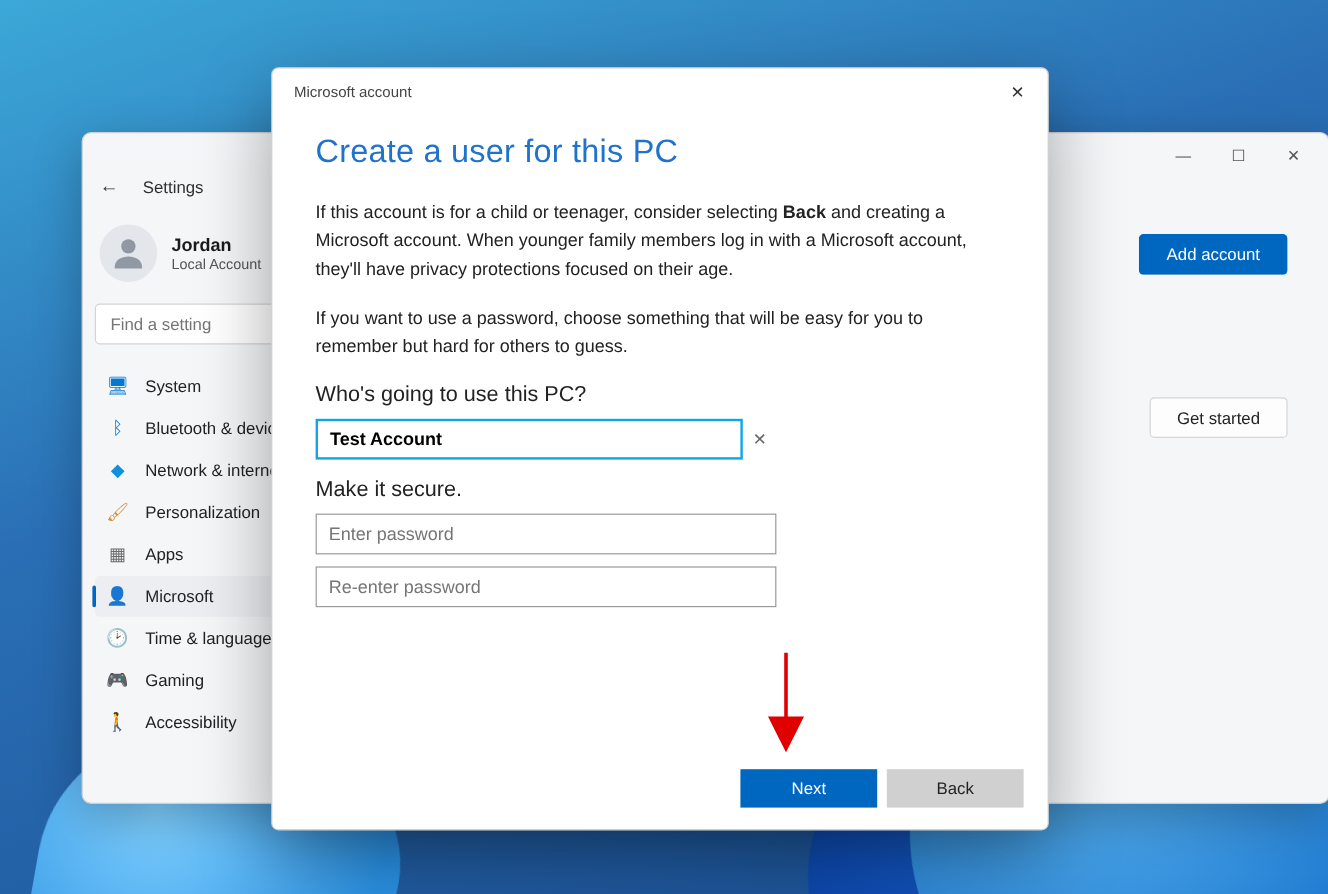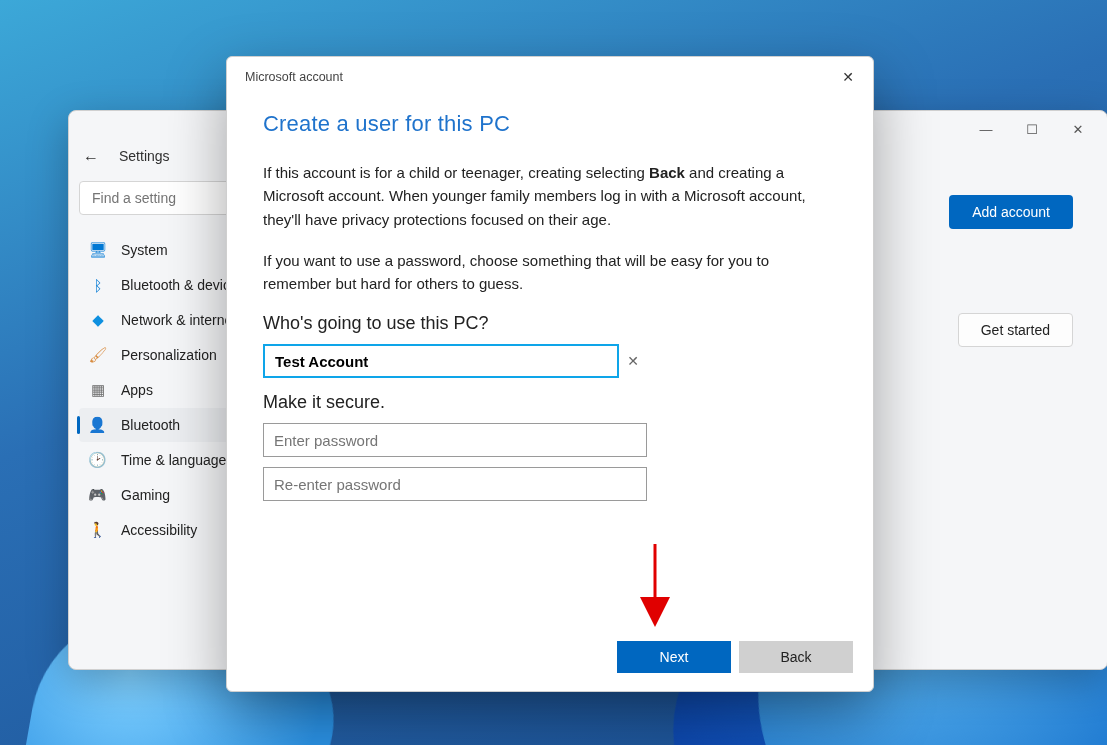--- a/index.html
+++ b/index.html
@@ -101,21 +101,21 @@
   .main-area { flex:1; padding: 20px 34px; position:relative;}
   .pill-btn {
     height: 34px;
     border-radius:4px;
     display:inline-flex;align-items:center;justify-content:center;
     padding: 0 22px;
     font-size:14px;
     border:1px solid transparent;
   }
   .add-account { position:absolute; right:34px; top:20px; background:#0067c0;color:#fff;}
-  .get-started { position:absolute; right:34px; top:138px; background:#fdfdfd;border-color:#d5d5d5;color:#222;}
+  .get-started { position:absolute; right:34px; top:156px; background:#fdfdfd;border-color:#d5d5d5;color:#222;}
 
   
   .modal {
     position:absolute;
     left: 226px; top: 56px;
     width: 648px; height: 636px;
     background:#fff;
     border:1px solid #cfcfcf;
     border-radius:6px;
     box-shadow: 0 22px 60px rgba(0,0,0,.35);
@@ -129,21 +129,21 @@
   }
   .modal-x {
     width:30px;height:24px;display:flex;align-items:center;justify-content:center;
     font-size:14px;color:#333;
   }
   .modal-body {
     padding: 10px 36px 0 36px;
     flex:1;
     overflow:auto;
   }
-  .modal-h1 { font-size:22px; font-weight:400; color:#1f73cc; margin: 4px 0 24px 0; letter-spacing:.2px;}
+  .modal-h1 { font-size:27px; font-weight:400; color:#1f73cc; margin: 4px 0 24px 0; letter-spacing:.2px;}
   .modal-p { font-size:15px; line-height:1.55; margin: 0 0 18px 0; color:#222;}
   .modal-p b { font-weight:600;}
   .field-label { font-size:18px; margin: 14px 0 10px 0; color:#222;}
   .text-input {
     width:356px;height:34px;
     border:2px solid #0ea5e9;
     background:#fff;
     padding:0 32px 0 10px;
     font-size:15px;
     outline:none;
@@ -193,20 +193,32 @@
     <div class="btn">—</div>
     <div class="btn">☐</div>
     <div class="btn">✕</div>
   </div>
   <div class="settings-header">
     <span class="back-arrow">←</span>
     <span class="settings-title">Settings</span>
   </div>
   <div class="settings-body">
     <div class="sidebar">
+      <div class="user-block">
+        <div class="avatar">
+          <svg viewBox="0 0 24 24">
+              <circle cx="12" cy="8" r="4.2"></circle>
+              <path d="M4 20c0-4 4-6 8-6s8 2 8 6v1H4z"></path>
+            </svg>
+        </div>
+        <div>
+          <div class="user-name">Jordan</div>
+          <div class="user-sub">Local Account</div>
+        </div>
+      </div>
       <div class="search-box">
         <input placeholder="Find a setting" style="">
         <span style="font-size:13px;color:#666;">🔍</span>
       </div>
       <div class="nav" id="nav">
           <div class="nav-item">
             <span class="ico" style="color: rgb(0, 120, 212);">🖥</span>
             <span>System</span>
           </div>
           <div class="nav-item">
@@ -220,21 +232,21 @@
           <div class="nav-item">
             <span class="ico" style="color: rgb(216, 139, 63);">🖌</span>
             <span>Personalization</span>
           </div>
           <div class="nav-item">
             <span class="ico" style="color: rgb(107, 107, 107);">▦</span>
             <span>Apps</span>
           </div>
           <div class="nav-item active">
             <span class="ico" style="color: rgb(60, 170, 85);">👤</span>
-            <span>Bluetooth</span>
+            <span>Microsoft</span>
           </div>
           <div class="nav-item">
             <span class="ico" style="color: rgb(74, 144, 197);">🕑</span>
             <span>Time &amp; language</span>
           </div>
           <div class="nav-item">
             <span class="ico" style="color: rgb(108, 108, 108);">🎮</span>
             <span>Gaming</span>
           </div>
           <div class="nav-item">
@@ -251,21 +263,21 @@
 </div>
 
 <div class="modal">
   <div class="modal-titlebar">
     <span>Microsoft account</span>
     <span class="modal-x">✕</span>
   </div>
   <div class="modal-body">
     <div class="modal-h1">Create a user for this PC</div>
     <p class="modal-p">
-      <span>If this account is for a child or teenager, creating selecting </span><b>Back</b><span> and creating a Microsoft account. When younger family members log in with a Microsoft account, they'll have privacy protections focused on their age.</span>
+      <span>If this account is for a child or teenager, consider selecting </span><b>Back</b><span> and creating a Microsoft account. When younger family members log in with a Microsoft account, they'll have privacy protections focused on their age.</span>
     </p>
     <p class="modal-p">If you want to use a password, choose something that will be easy for you to remember but hard for others to guess.</p>
 
     <div class="field-label">Who's going to use this PC?</div>
     <div class="input-wrap">
       <input class="text-input" value="Test Account" style="">
       <span class="clear-x">✕</span>
     </div>
 
     <div class="field-label">Make it secure.</div>

